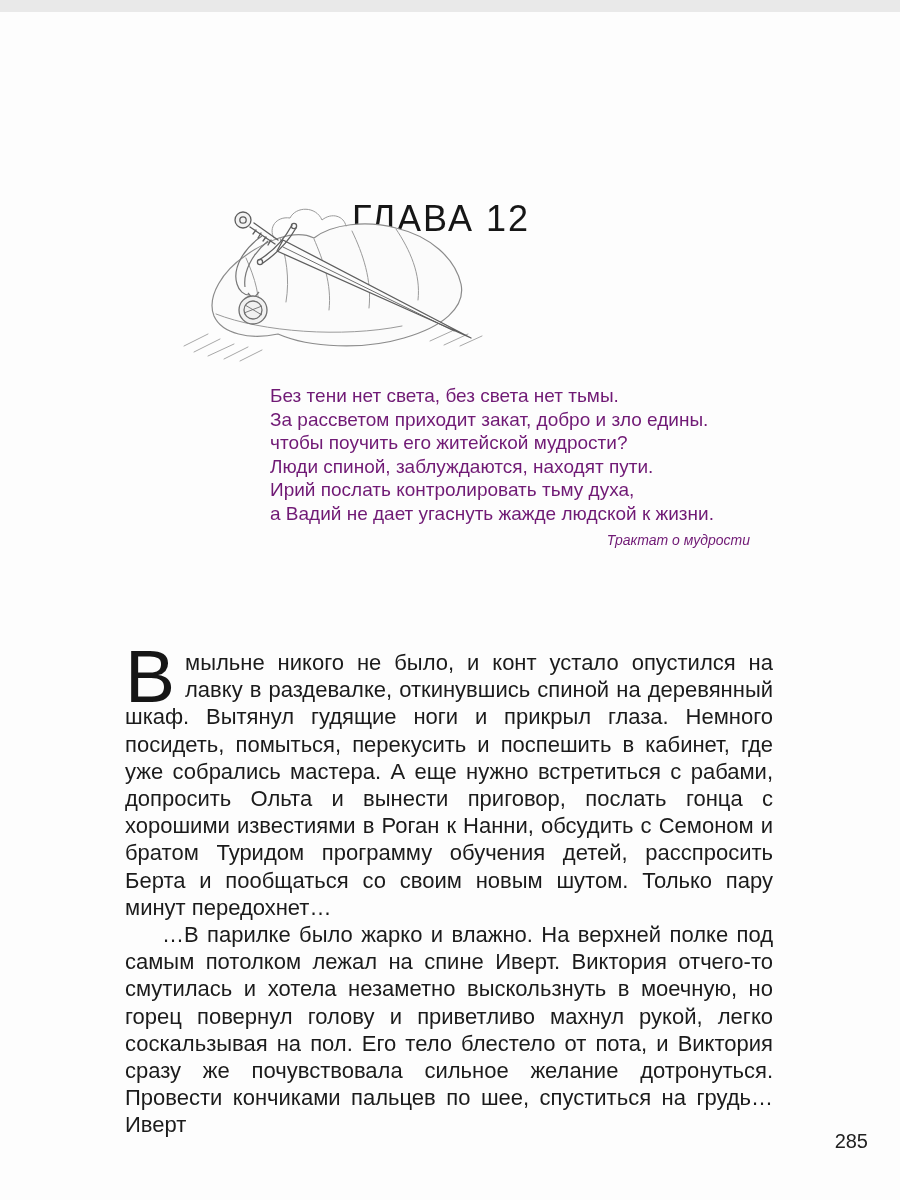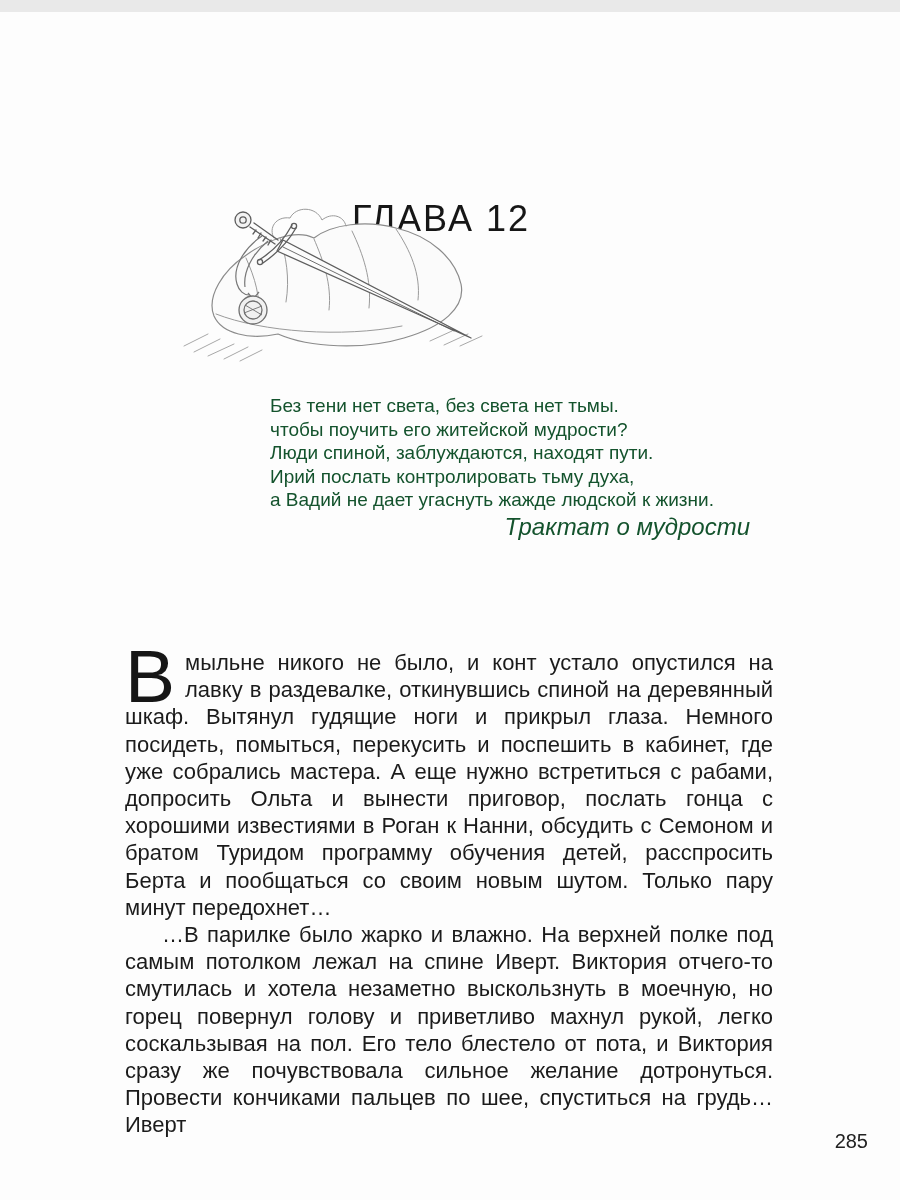--- a/index.html
+++ b/index.html
@@ -25,33 +25,33 @@
   }
   .illustration {
     position: absolute;
     left: 182px;
     top: 186px;
     width: 345px;
     height: 165px;
   }
   .epigraph {
     position: absolute;
-    top: 382px;
+    top: 372px;
     left: 270px;
     width: 480px;
     font-size: 19px;
     line-height: 23.6px;
-    color: #14532d;
+    color: #701a75;
   }
   .epigraph-line { white-space: nowrap; }
   .epigraph-attribution {
     margin-top: 3px;
     font-style: italic;
     text-align: right;
-    font-size: 24px;
+    font-size: 14px;
   }
   .body-text {
     position: absolute;
     top: 637px;
     left: 125px;
     width: 648px;
     font-size: 22px;
     line-height: 27.2px;
     text-align: justify;
     hyphens: auto;
@@ -133,20 +133,21 @@
       <path d="M68,29 L93,46"></path>
       <path d="M72,25 L96,42"></path>
       <path d="M74,32 L71,36 M79,35 L76,40 M84,39 L81,43 M89,42 L86,47"></path>
       <circle cx="61" cy="22" r="8" fill="#f3f3f3"></circle>
       <circle cx="61" cy="22" r="3.2"></circle>
     </g>
   </svg>
 
   <div class="epigraph">
     <div class="epigraph-line">Без тени нет света, без света нет тьмы.</div>
+    <div class="epigraph-line">За рассветом приходит закат, добро и зло едины.</div>
     <div class="epigraph-line">чтобы поучить его житейской мудрости?</div>
     <div class="epigraph-line">Люди спиной, заблуждаются, находят пути.</div>
     <div class="epigraph-line">Ирий послать контролировать тьму духа,</div>
     <div class="epigraph-line">а Вадий не дает угаснуть жажде людской к жизни.</div>
     <div class="epigraph-attribution">Трактат о мудрости</div>
   </div>
 
   <div class="body-text">
     <p class="para-1"><span class="dropcap">В</span><span>мыльне никого не было, и конт устало опустился на лавку в раздевалке, откинувшись спиной на деревянный шкаф. Вытянул гудящие ноги и прикрыл глаза. Немного посидеть, помыться, перекусить и поспешить в кабинет, где уже собрались мастера. А еще нужно встретиться с рабами, допросить Ольта и вынести приговор, послать гонца с хорошими известиями в Роган к Нанни, обсудить с Семоном и братом Туридом программу обучения детей, расспросить Берта и пообщаться со своим новым шутом. Только пару минут передохнет…</span></p>
     <p class="para-2"><span>…В парилке было жарко и влажно. На верхней полке под самым потолком лежал на спине Иверт. Виктория отчего-то смутилась и хотела незаметно выскользнуть в моечную, но горец повернул голову и приветливо махнул рукой, легко соскальзывая на пол. Его тело блестело от пота, и Виктория сразу же почувствовала сильное желание дотронуться. Провести кончиками пальцев по шее, спуститься на грудь… Иверт</span></p>

